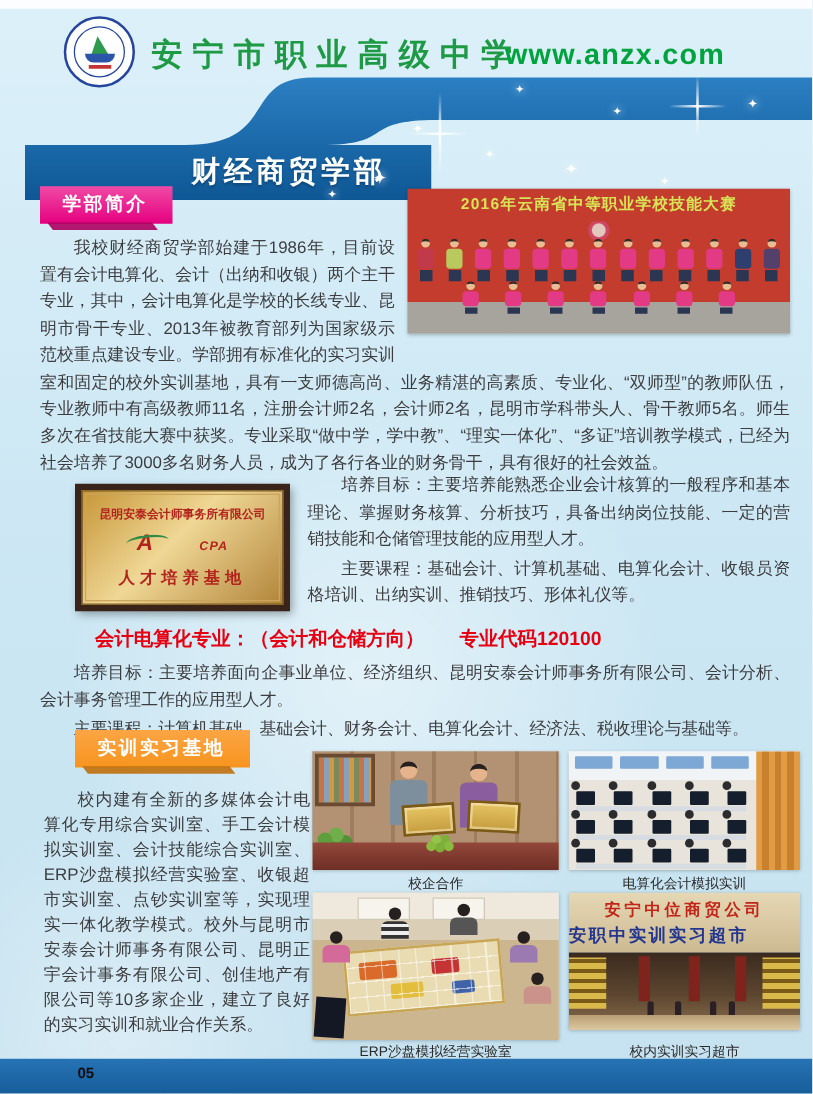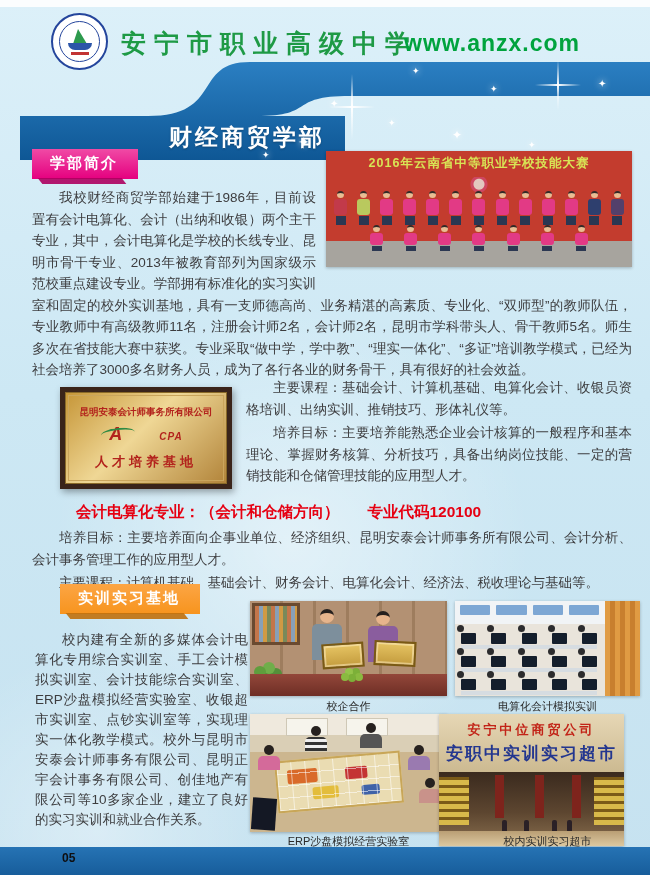--- a/index.html
+++ b/index.html
@@ -25,21 +25,21 @@
   .stripe { width:18px; height:3px; background:#c23434; margin-top:1px; }
 
   .school-name { position:absolute; left:121px; top:27px; font-size:25px; font-weight:bold;
                  color:#1e9a45; letter-spacing:8px; white-space:nowrap; }
   .website { position:absolute; left:404px; top:30px; font-size:23px; font-weight:bold;
              color:#00a33e; letter-spacing:1px; white-space:nowrap; }
 
   
   .ribbon-svg { position:absolute; left:0; top:60px; }
   .banner-title { position:absolute; left:153px; top:122px; font-size:23px; font-weight:bold;
-                  color:#ffffff; letter-spacing:3px; text-shadow:0 1px 2px rgba(0,0,0,.25);margin-left:16px; }
+                  color:#ffffff; letter-spacing:3px; text-shadow:0 1px 2px rgba(0,0,0,.25); }
   .sp { position:absolute; color:#fff; text-shadow:0 0 7px rgba(255,255,255,.95); pointer-events:none; }
   .sp::before { content:"✦"; }
   .flare { position:absolute; width:2px; background:linear-gradient(to bottom,transparent,#fff 50%,transparent); pointer-events:none; }
   .flare::after { content:""; position:absolute; left:50%; top:50%; width:46px; height:2px;
                   transform:translate(-50%,-50%); background:linear-gradient(to right,transparent,#fff 50%,transparent); }
 
   
   .section-tab { position:relative; display:inline-block; color:#fff; font-weight:bold; font-size:15px;
                  letter-spacing:2px; padding:5px 20px 6px 18px; }
   .section-tab::after { content:""; position:absolute; left:8px; right:14px; bottom:-5px; height:6px;
@@ -137,21 +137,21 @@
   .patch { position:absolute; border-radius:2px; }
   .erp-person { position:absolute; display:flex; flex-direction:column; align-items:center; }
   .erp-head { width:10px; height:10px; border-radius:50%; background:#26211f; }
   .erp-body { width:22px; height:14px; border-radius:5px 5px 0 0; margin-top:1px; }
   .erp-monitor { position:absolute; left:2px; bottom:2px; width:24px; height:32px; background:#141824; transform:rotate(4deg); }
 
   
   .sm-sign { position:absolute; top:0; left:0; right:0; height:44%; background:linear-gradient(#e6d7b5,#ccba91);
              display:flex; flex-direction:column; justify-content:center; gap:3px; }
   .sm-line1 { color:#c22418; font-weight:bold; font-size:13px; letter-spacing:3px; text-align:center; }
-  .sm-line2 { color:#23368f; font-weight:bold; font-size:17px; letter-spacing:2px; text-align:center; }
+  .sm-line2 { color:#23368f; font-weight:bold; font-size:14px; letter-spacing:2px; text-align:left; }
   .sm-store { position:absolute; top:44%; left:0; right:0; bottom:0;
               background:linear-gradient(#3a2a1e,#5d4630 55%,#8a7050); }
   .sm-store::before, .sm-store::after { content:""; position:absolute; top:6%; width:16%; height:66%;
               background:repeating-linear-gradient(0deg,#d8b94a 0 5px,#7a5a18 5px 8px); }
   .sm-store::before { left:0; } .sm-store::after { right:0; }
   .pillar { position:absolute; top:4%; width:9px; height:58%; background:#7e241c; }
   .sm-floor { position:absolute; bottom:0; left:0; right:0; height:20%; background:linear-gradient(#b99e74,#dcc8a0); }
   .sm-p { position:absolute; bottom:20%; width:5px; height:11px; background:#2a2026; border-radius:2px 2px 0 0; }
 
   
@@ -313,22 +313,22 @@
 
   <div class="majors-section">
     <div class="plaque">
       <div class="plaque-inner">
         <div class="plaque-company">昆明安泰会计师事务所有限公司</div>
         <div class="plaque-logo"><span class="a">A</span><span class="cpa">CPA</span></div>
         <div class="plaque-title">人才培养基地</div>
       </div>
     </div>
 
+    <p class="major-p">培养目标：主要培养能熟悉企业会计核算的一般程序和基本理论、掌握财务核算、分析技巧，具备出纳岗位技能、一定的营销技能和仓储管理技能的应用型人才。</p>
     <p class="major-p">主要课程：基础会计、计算机基础、电算化会计、收银员资格培训、出纳实训、推销技巧、形体礼仪等。</p>
-    <p class="major-p">培养目标：主要培养能熟悉企业会计核算的一般程序和基本理论、掌握财务核算、分析技巧，具备出纳岗位技能、一定的营销技能和仓储管理技能的应用型人才。</p>
 
     <div class="major-head major-head2">
       <span>会计电算化专业：（会计和仓储方向）</span><span class="code">专业代码120100</span>
     </div>
     <p class="major-p">培养目标：主要培养面向企事业单位、经济组织、昆明安泰会计师事务所有限公司、会计分析、会计事务管理工作的应用型人才。</p>
     <p class="major-p">主要课程：计算机基础、基础会计、财务会计、电算化会计、经济法、税收理论与基础等。</p>
   </div>
 
   <div class="training-tab section-tab tab-orange">实训实习基地</div>
   <p class="training-text">校内建有全新的多媒体会计电算化专用综合实训室、手工会计模拟实训室、会计技能综合实训室、ERP沙盘模拟经营实验室、收银超市实训室、点钞实训室等，实现理实一体化教学模式。校外与昆明市安泰会计师事务有限公司、昆明正宇会计事务有限公司、创佳地产有限公司等10多家企业，建立了良好的实习实训和就业合作关系。</p>
@@ -410,21 +410,21 @@
         <div class="erp-body" style="background:#9a7ab0;"></div>
       </div>
     <div class="erp-person" style="left:86%;top:54%;">
         <div class="erp-head"></div>
         <div class="erp-body" style="background:#c9928a;"></div>
       </div>
     <div class="erp-monitor"></div>
   </div>
   <div class="caption" style="left:250px;top:834px;width:197px;">ERP沙盘模拟经营实验室</div>
 
-  <div class="ph" style="left:439px;top:714px;width:185px;height:132px;">
+  <div class="ph" style="left:455px;top:714px;width:185px;height:110px;">
     <div class="sm-sign">
       <div class="sm-line1">安宁中位商贸公司</div>
       <div class="sm-line2">安职中实训实习超市</div>
     </div>
     <div class="sm-store">
       <div class="pillar" style="left:30%;"></div>
       <div class="pillar" style="left:52%;"></div>
       <div class="pillar" style="left:72%;"></div>
       <div class="sm-floor"></div>
       <div class="sm-p" style="left:34%;"></div>

